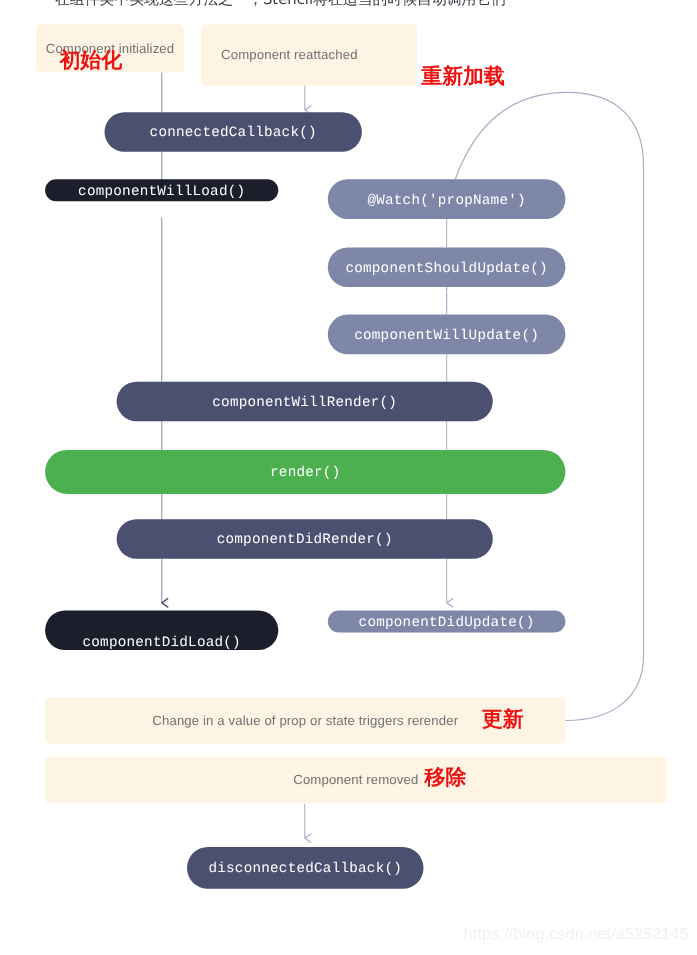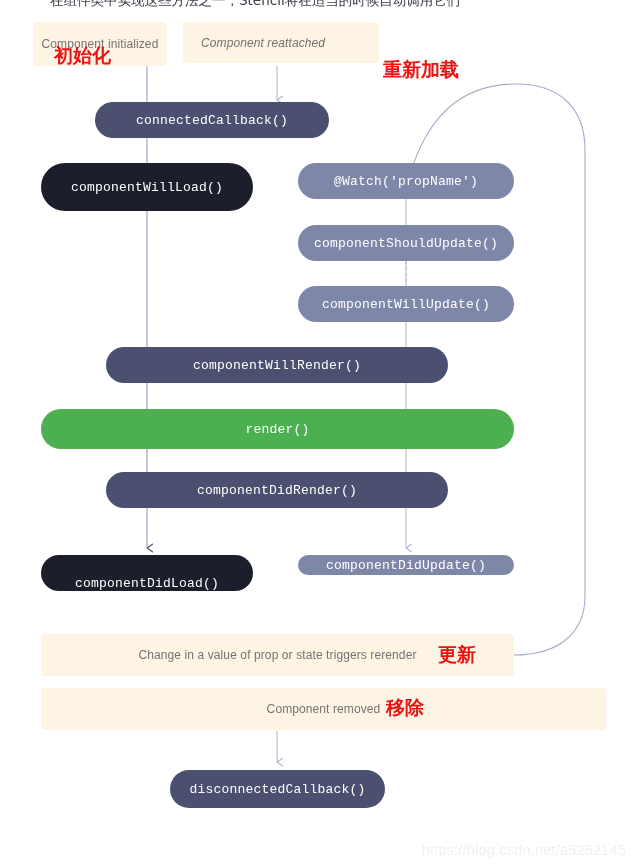--- a/index.html
+++ b/index.html
@@ -154,32 +154,32 @@
 
     <g stroke="#b4bbd0" stroke-width="1.1" fill="none">
       <path d="M277,731 L277,762" marker-end="url(#arrow-light)"></path>
     </g>
   </svg>
 
   <div class="cream" style="left:33px;  top:22px;  width:134px; height:44px;">
     <span>Component initialized</span>
   </div>
 
-  <div class="cream" style="left:183px; top:22px;  width:196px; height:41px; justify-content:flex-start; padding-left:18px;font-style:italic;">
+  <div class="cream" style="left:183px; top:22px;  width:196px; height:56px; justify-content:flex-start; padding-left:18px;">
     <span>Component reattached</span>
   </div>
 
   <div class="cn" style="left:20px;  top:46px;margin-left:34px;">初始化</div>
   <div class="cn" style="left:383px; top:36px;margin-top:24px;">重新加载</div>
 
   <div class="pill slate" style="left:95px;  top:102px; width:234px; height:36px;">
     <span>connectedCallback()</span>
   </div>
 
-  <div class="pill dark" style="left:41px;  top:163px; width:212px; height:48px;">
+  <div class="pill dark" style="left:41px;  top:163px; width:212px; height:20px;">
     <span>componentWillLoad()</span>
   </div>
 
   <div class="pill lilac" style="left:298px; top:163px; width:216px; height:36px;">
     <span>@Watch('propName')</span>
   </div>
 
   <div class="pill lilac" style="left:298px; top:225px; width:216px; height:36px;">
     <span>componentShouldUpdate()</span>
   </div>

